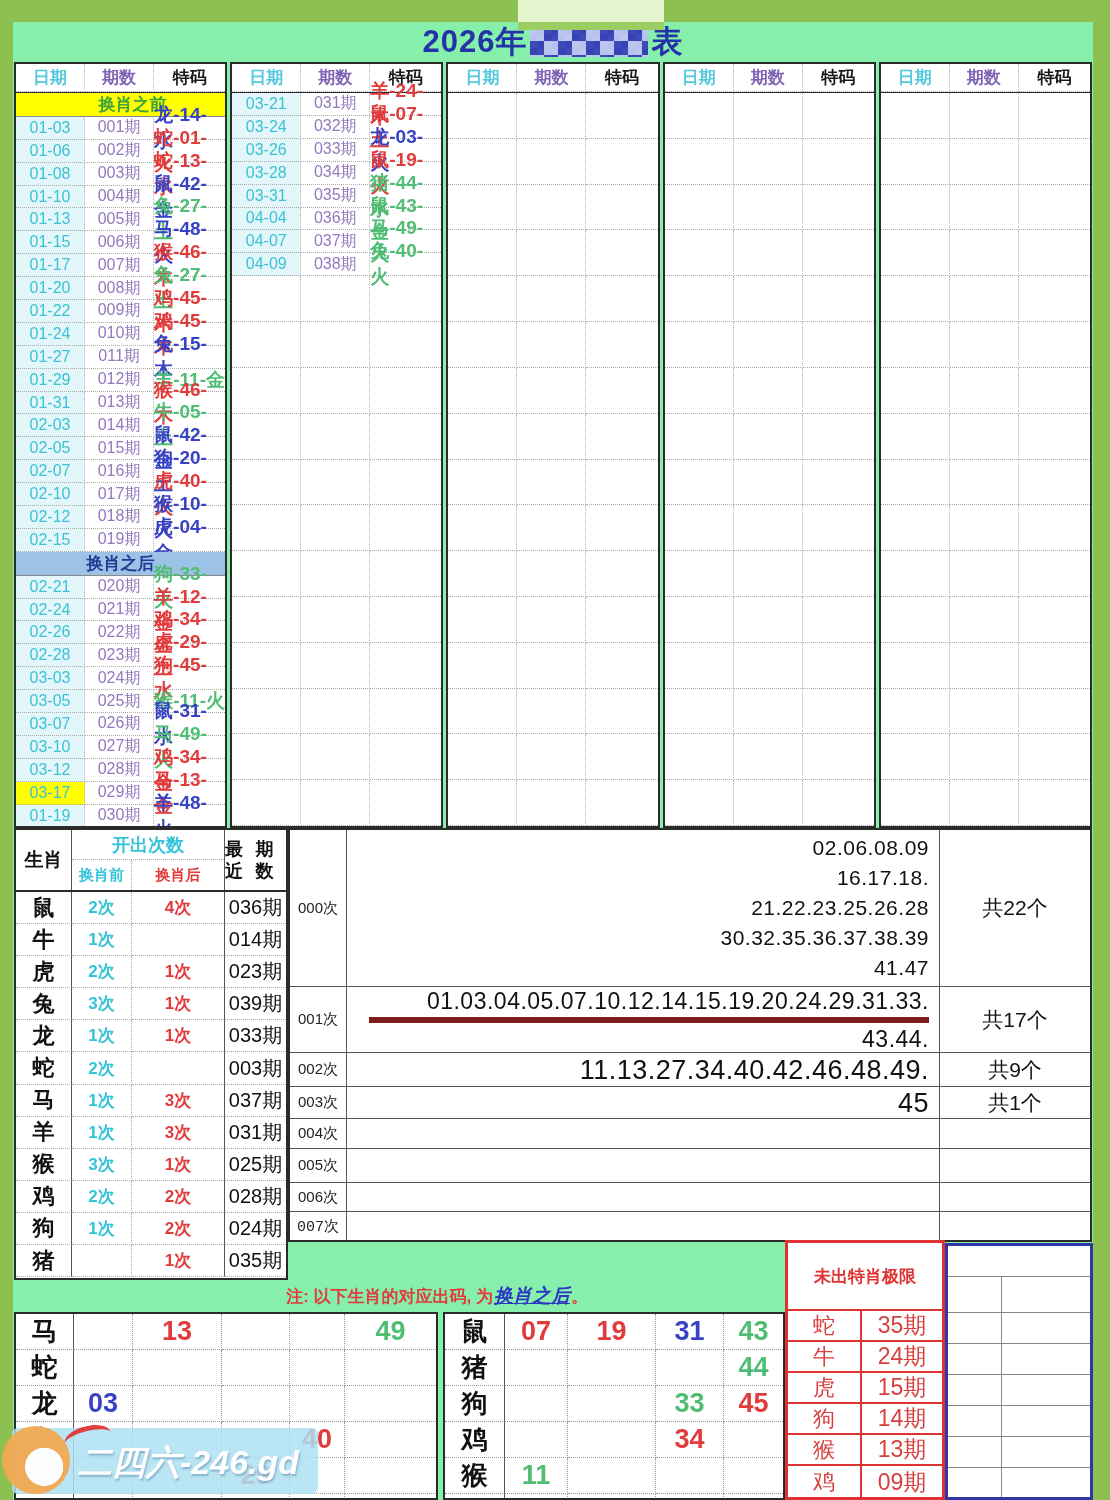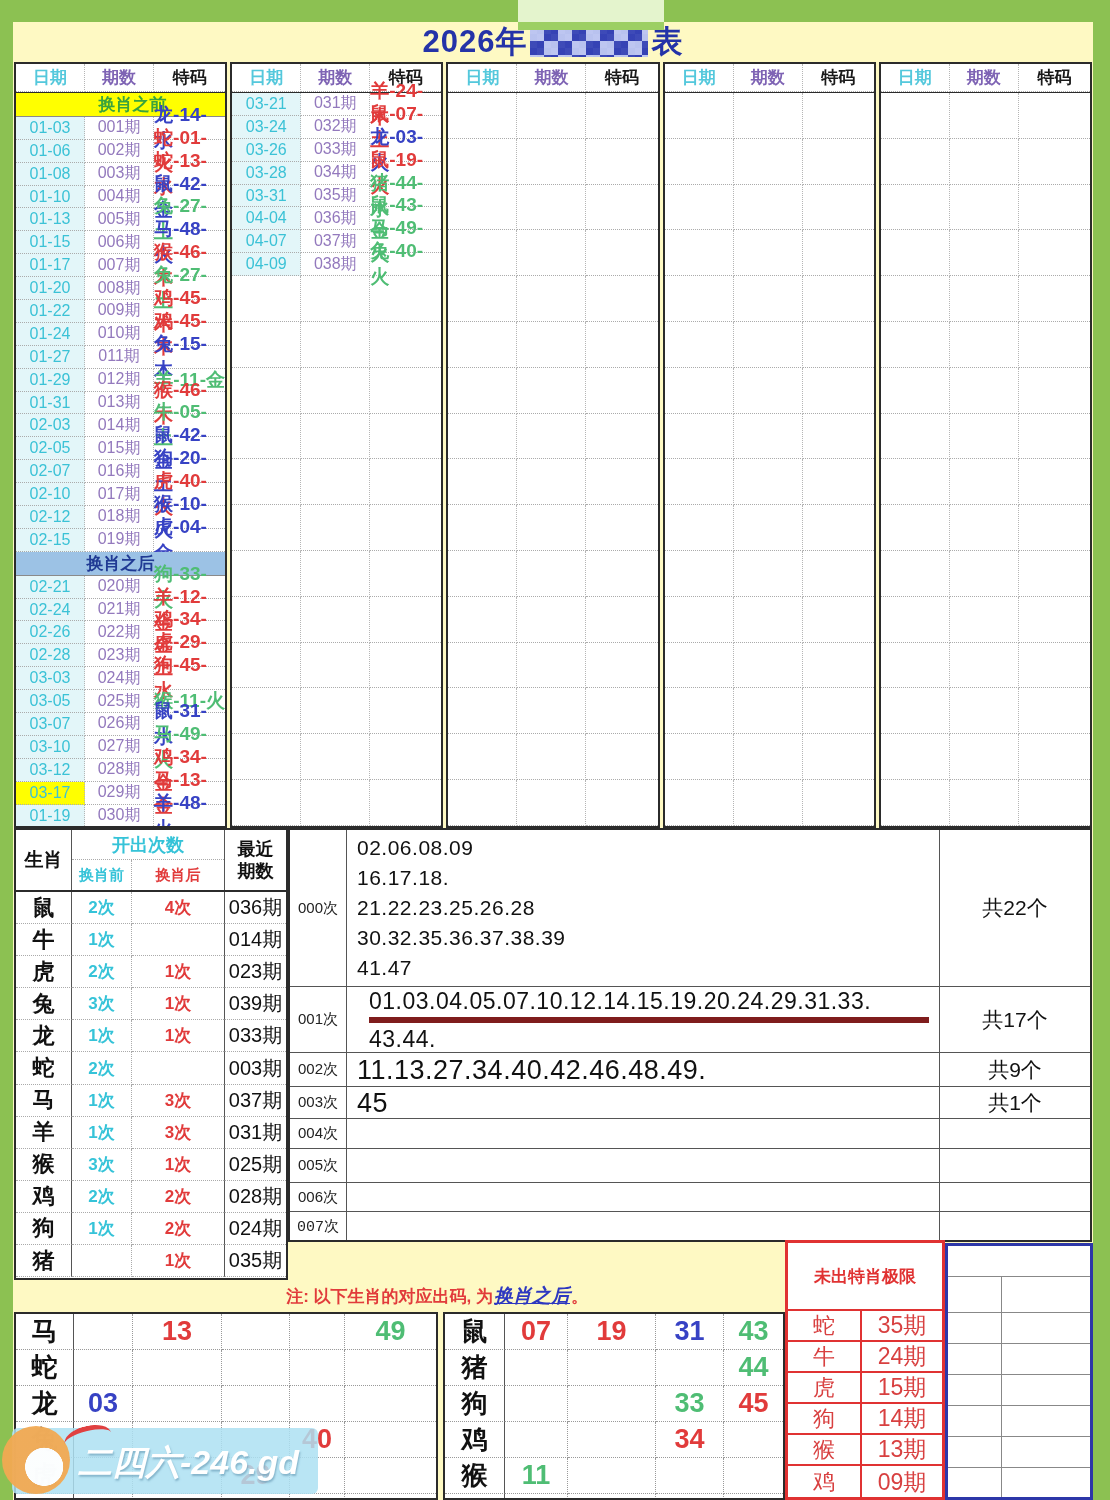--- a/index.html
+++ b/index.html
@@ -1,32 +1,32 @@
 <!DOCTYPE html>
 <html><head>
 <meta charset="utf-8">
 <style>
   html,body{margin:0;padding:0;}
   body{width:1110px;height:1500px;overflow:hidden;position:relative;
        background:#8cc152;font-family:"Liberation Sans",sans-serif;color:#111;}
   .tab{position:absolute;left:518px;top:0;width:146px;height:22px;background:#e4f4cd;
        border-bottom:8px solid #9ccf63;z-index:6;}
-  .inner{position:absolute;left:13px;top:22px;width:1080px;height:1478px;background:#fef9c3;z-index:2;}
+  .inner{position:absolute;left:13px;top:22px;width:1080px;height:1478px;background:#86efac;z-index:2;}
 
   
   .title-row{position:absolute;top:0;left:0;width:100%;height:40px;display:flex;align-items:center;
        justify-content:center;color:#2433a8;font-size:31px;font-weight:bold;letter-spacing:1px;}
   .mosaic{width:118px;height:30px;display:inline-block;margin:0 3px;
        background:repeating-conic-gradient(rgba(44,57,176,.9) 0% 25%, rgba(187,196,240,.95) 0% 50%) 0 0/28px 28px,
                   repeating-conic-gradient(#8f9be0 0% 25%, #e4e8fa 0% 50%) 7px 7px/14px 14px;}
 
   
   .results{position:absolute;top:40px;left:1px;width:1078px;height:766px;display:flex;gap:3px;}
   .rgroup{flex:1;border:2px solid #2b2b2b;box-sizing:border-box;background:#fff;
-       display:flex;flex-direction:column;overflow:hidden;}
+       display:flex;flex-direction:column;overflow:hidden;justify-content:space-between;}
   .r-head{display:flex;height:28px;flex:none;border-bottom:1px solid #2b2b2b;font-weight:bold;font-size:17px;}
   .r-head .cd{background:#fff;color:#54c8dc;}
   .r-head .cp{color:#7e63b4;}
   .r-head .cc{color:#1a1a1a;font-size:17px;}
   .r-row{display:flex;height:22.9px;flex:none;font-size:16px;box-sizing:border-box;}
   .cd,.cp,.cc{display:flex;align-items:center;justify-content:center;box-sizing:border-box;
        border-bottom:1px dotted #ababab;}
   .cd{width:33%;border-right:1px dotted #b5b5b5;color:#3bc2d6;background:#e3f6f9;}
   .cp{width:33%;border-right:1px dotted #b5b5b5;color:#9379bd;}
   .cc{width:34%;font-weight:bold;font-size:19px;}
@@ -43,40 +43,40 @@
   .stats{position:absolute;top:806px;left:1px;width:1078px;height:452px;}
   .stats-left{position:absolute;left:0;top:0;width:274px;height:452px;border:2px solid #2b2b2b;
        box-sizing:border-box;background:#fff;overflow:hidden;}
   .sl-head{display:grid;grid-template-columns:56px 60px 92px 1fr;grid-template-rows:30px 30px;
        border-bottom:2px solid #2b2b2b;}
   .sl-head div{display:flex;align-items:center;justify-content:center;font-weight:bold;}
   .sl-zodiac{grid-row:1/3;grid-column:1;border-right:1px solid #555;font-size:19px;}
   .sl-count{grid-column:2/4;grid-row:1;color:#35c3d8;font-size:18px;border-bottom:1px dotted #aaa;}
   .sl-before{grid-column:2;grid-row:2;color:#35c3d8;font-size:15px;border-right:1px dotted #aaa;}
   .sl-after{grid-column:3;grid-row:2;color:#e13b3b;font-size:15px;}
-  .sl-recent{grid-column:4;grid-row:1/3;border-left:1px solid #555;flex-direction:column;font-size:18px;line-height:1.25;}
+  .sl-recent{grid-column:4;grid-row:1/3;border-left:1px solid #555;font-size:18px;line-height:1.25;}
   .sl-row{display:grid;grid-template-columns:56px 60px 92px 1fr;height:32.1px;}
   .sl-row div{display:flex;align-items:center;justify-content:center;border-bottom:1px dotted #aaa;}
   .sl-z{font-weight:bold;font-size:22px;border-right:1px solid #555;}
   .sl-b{color:#35c3d8;font-weight:bold;font-size:17px;border-right:1px dotted #aaa;}
   .sl-a{color:#e13b3b;font-weight:bold;font-size:17px;}
   .sl-r{font-size:20px;border-left:1px solid #555;}
 
   
   .freq{position:absolute;left:274px;top:0;width:804px;height:414px;border:2px solid #2b2b2b;
        box-sizing:border-box;background:#fff;overflow:hidden;}
   .freq-row{display:flex;box-sizing:border-box;border-top:1px solid #555;}
   .freq-row:first-child{border-top:none;}
   .f-label{width:56px;flex:none;border-right:1px solid #555;display:flex;align-items:center;
        justify-content:center;font-size:15px;color:#222;text-align:center;}
   .f-content{flex:1;padding:0 10px;display:flex;flex-direction:column;justify-content:center;
        font-size:21px;letter-spacing:.5px;color:#111;}
   .f-content.med{font-size:23px;}
   .f-content.big{font-size:27px;}
-  .f-line{line-height:30px;}
+  .f-line{line-height:30px;text-align:right;}
   .f-content.divided .f-line{line-height:32px;margin-left:12px;}
   .f-content.divided .f-line + .f-line{border-top:6px solid #7f1d1d;}
   .f-total{width:150px;flex:none;border-left:1px solid #555;display:flex;align-items:center;
        justify-content:center;font-size:21px;color:#111;}
 
   
   .note-row{position:absolute;top:1258px;left:0;width:770px;height:32px;display:flex;align-items:center;
        justify-content:flex-end;padding-right:195px;box-sizing:border-box;font-size:17px;font-weight:bold;white-space:nowrap;}
   .nred{color:#e13b3b;}
   .nblue{color:#2d37c0;font-style:italic;text-decoration:underline;font-size:19px;margin:0 1px;}

